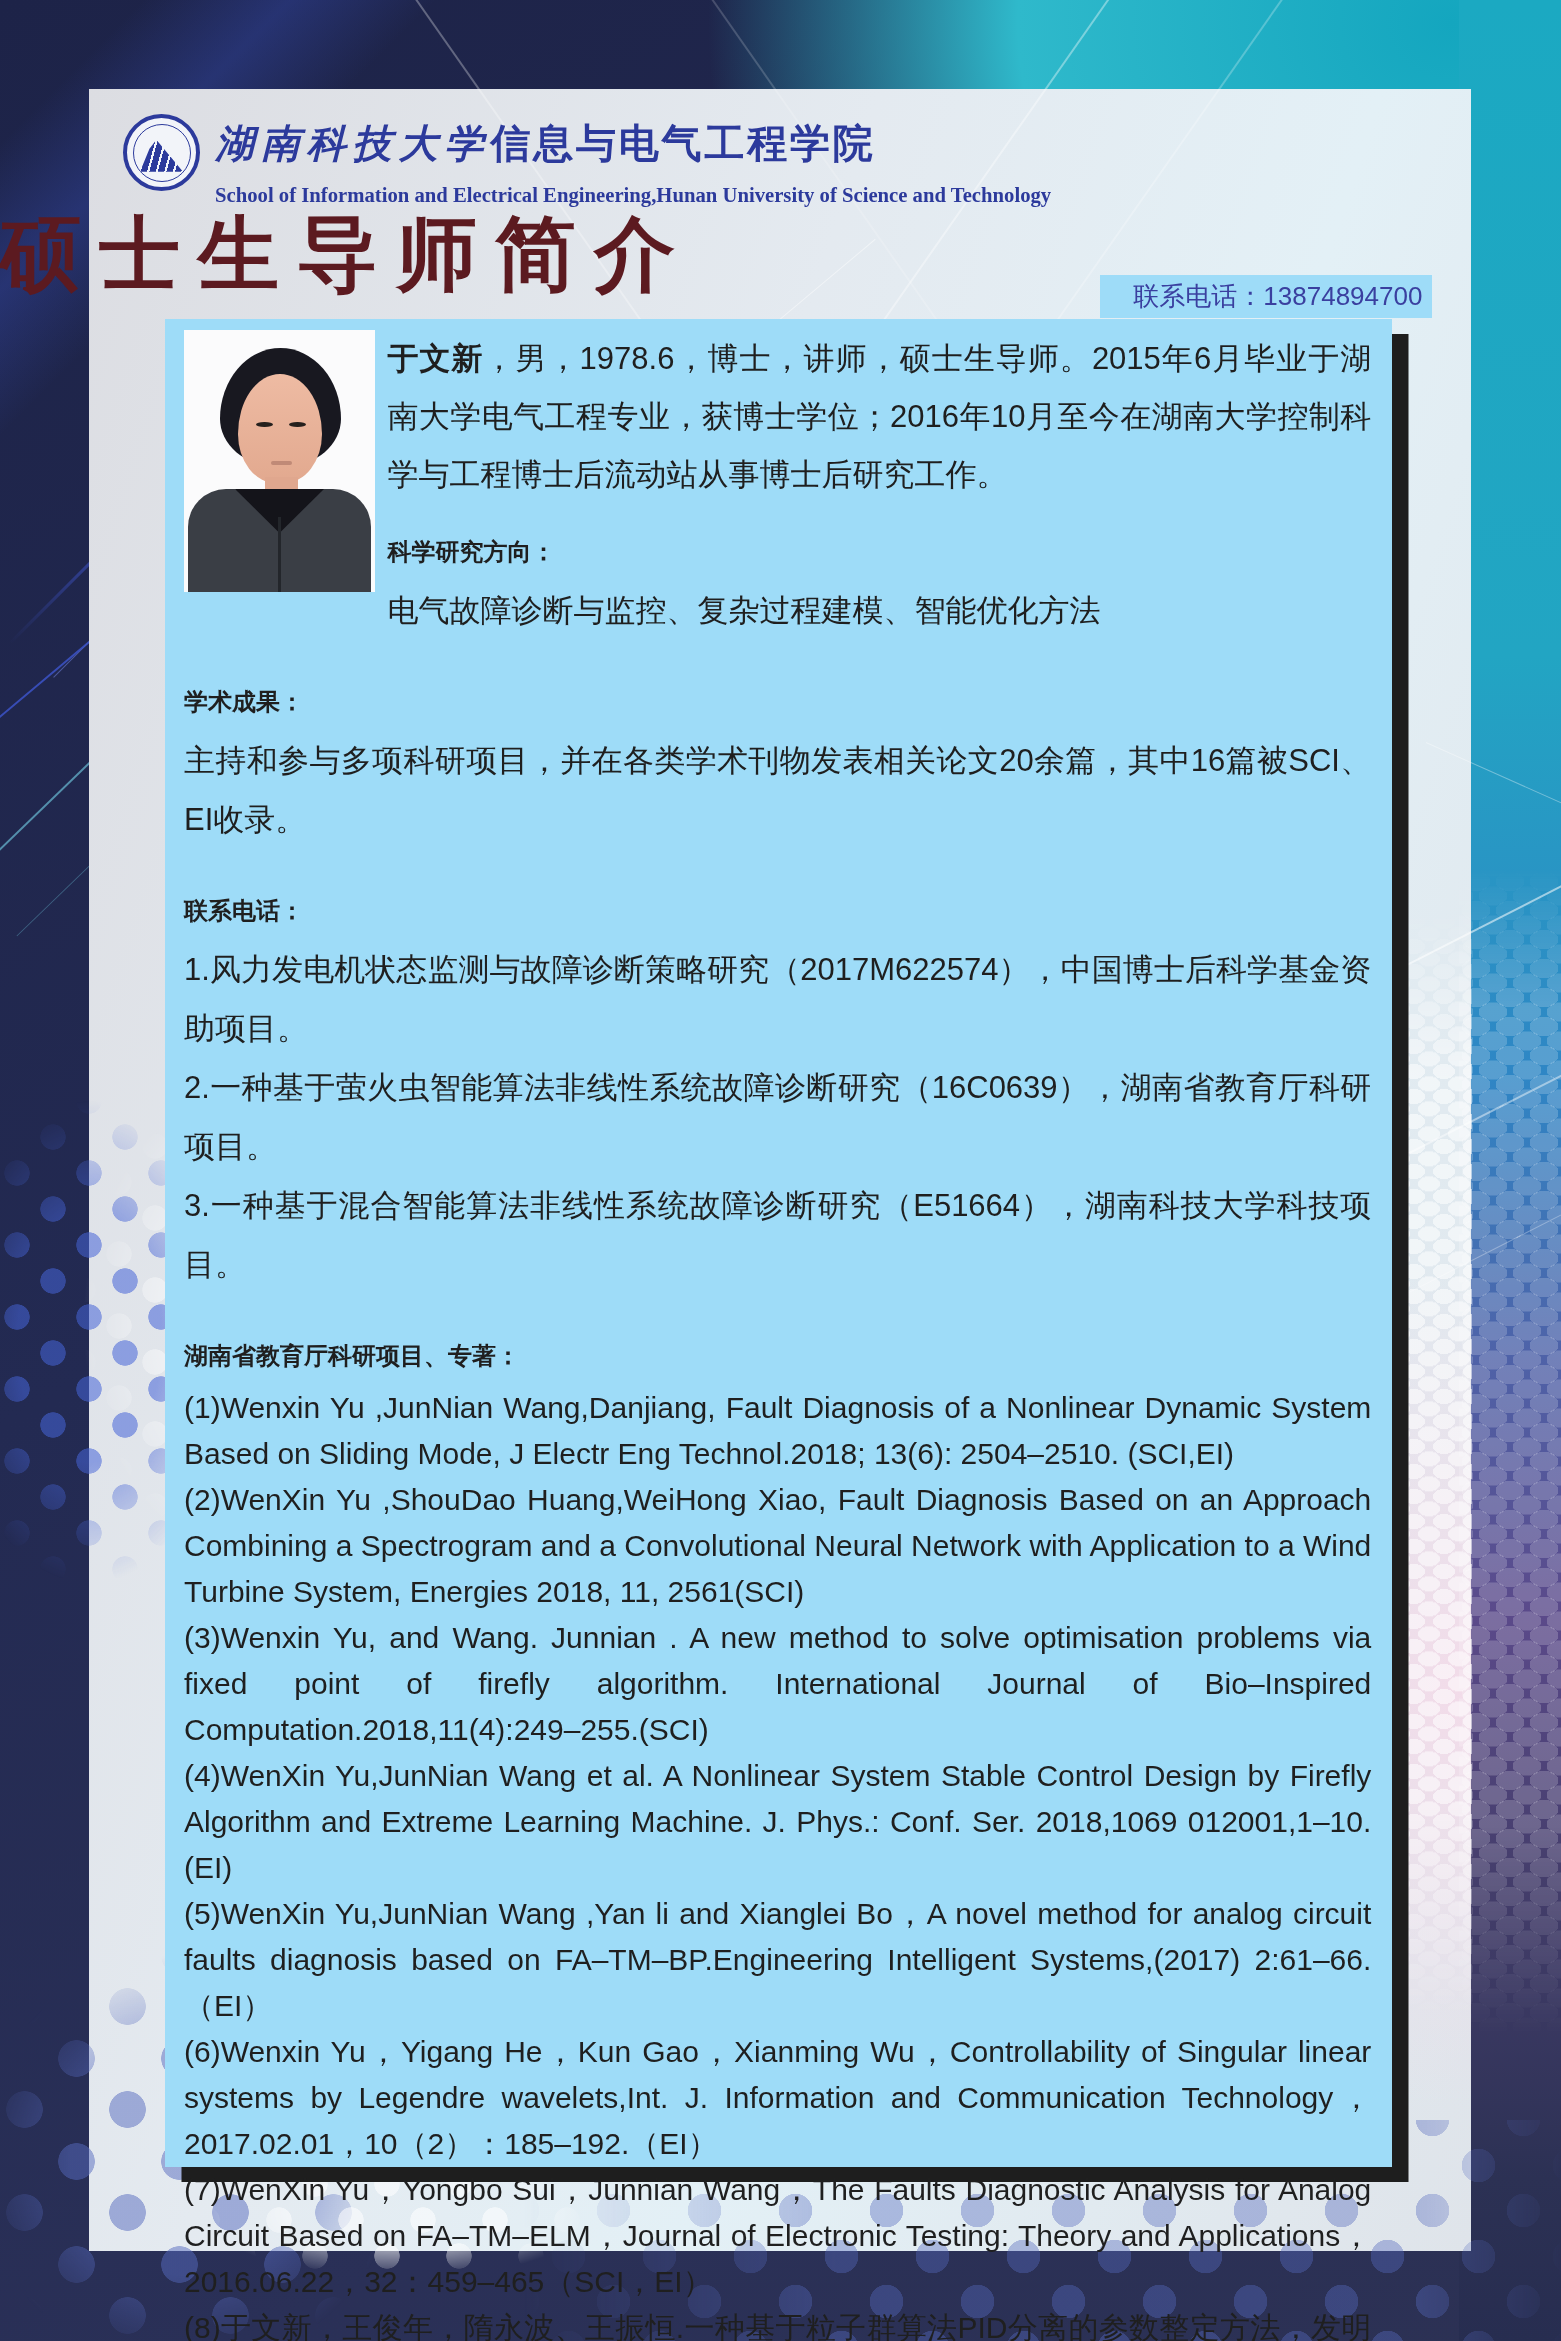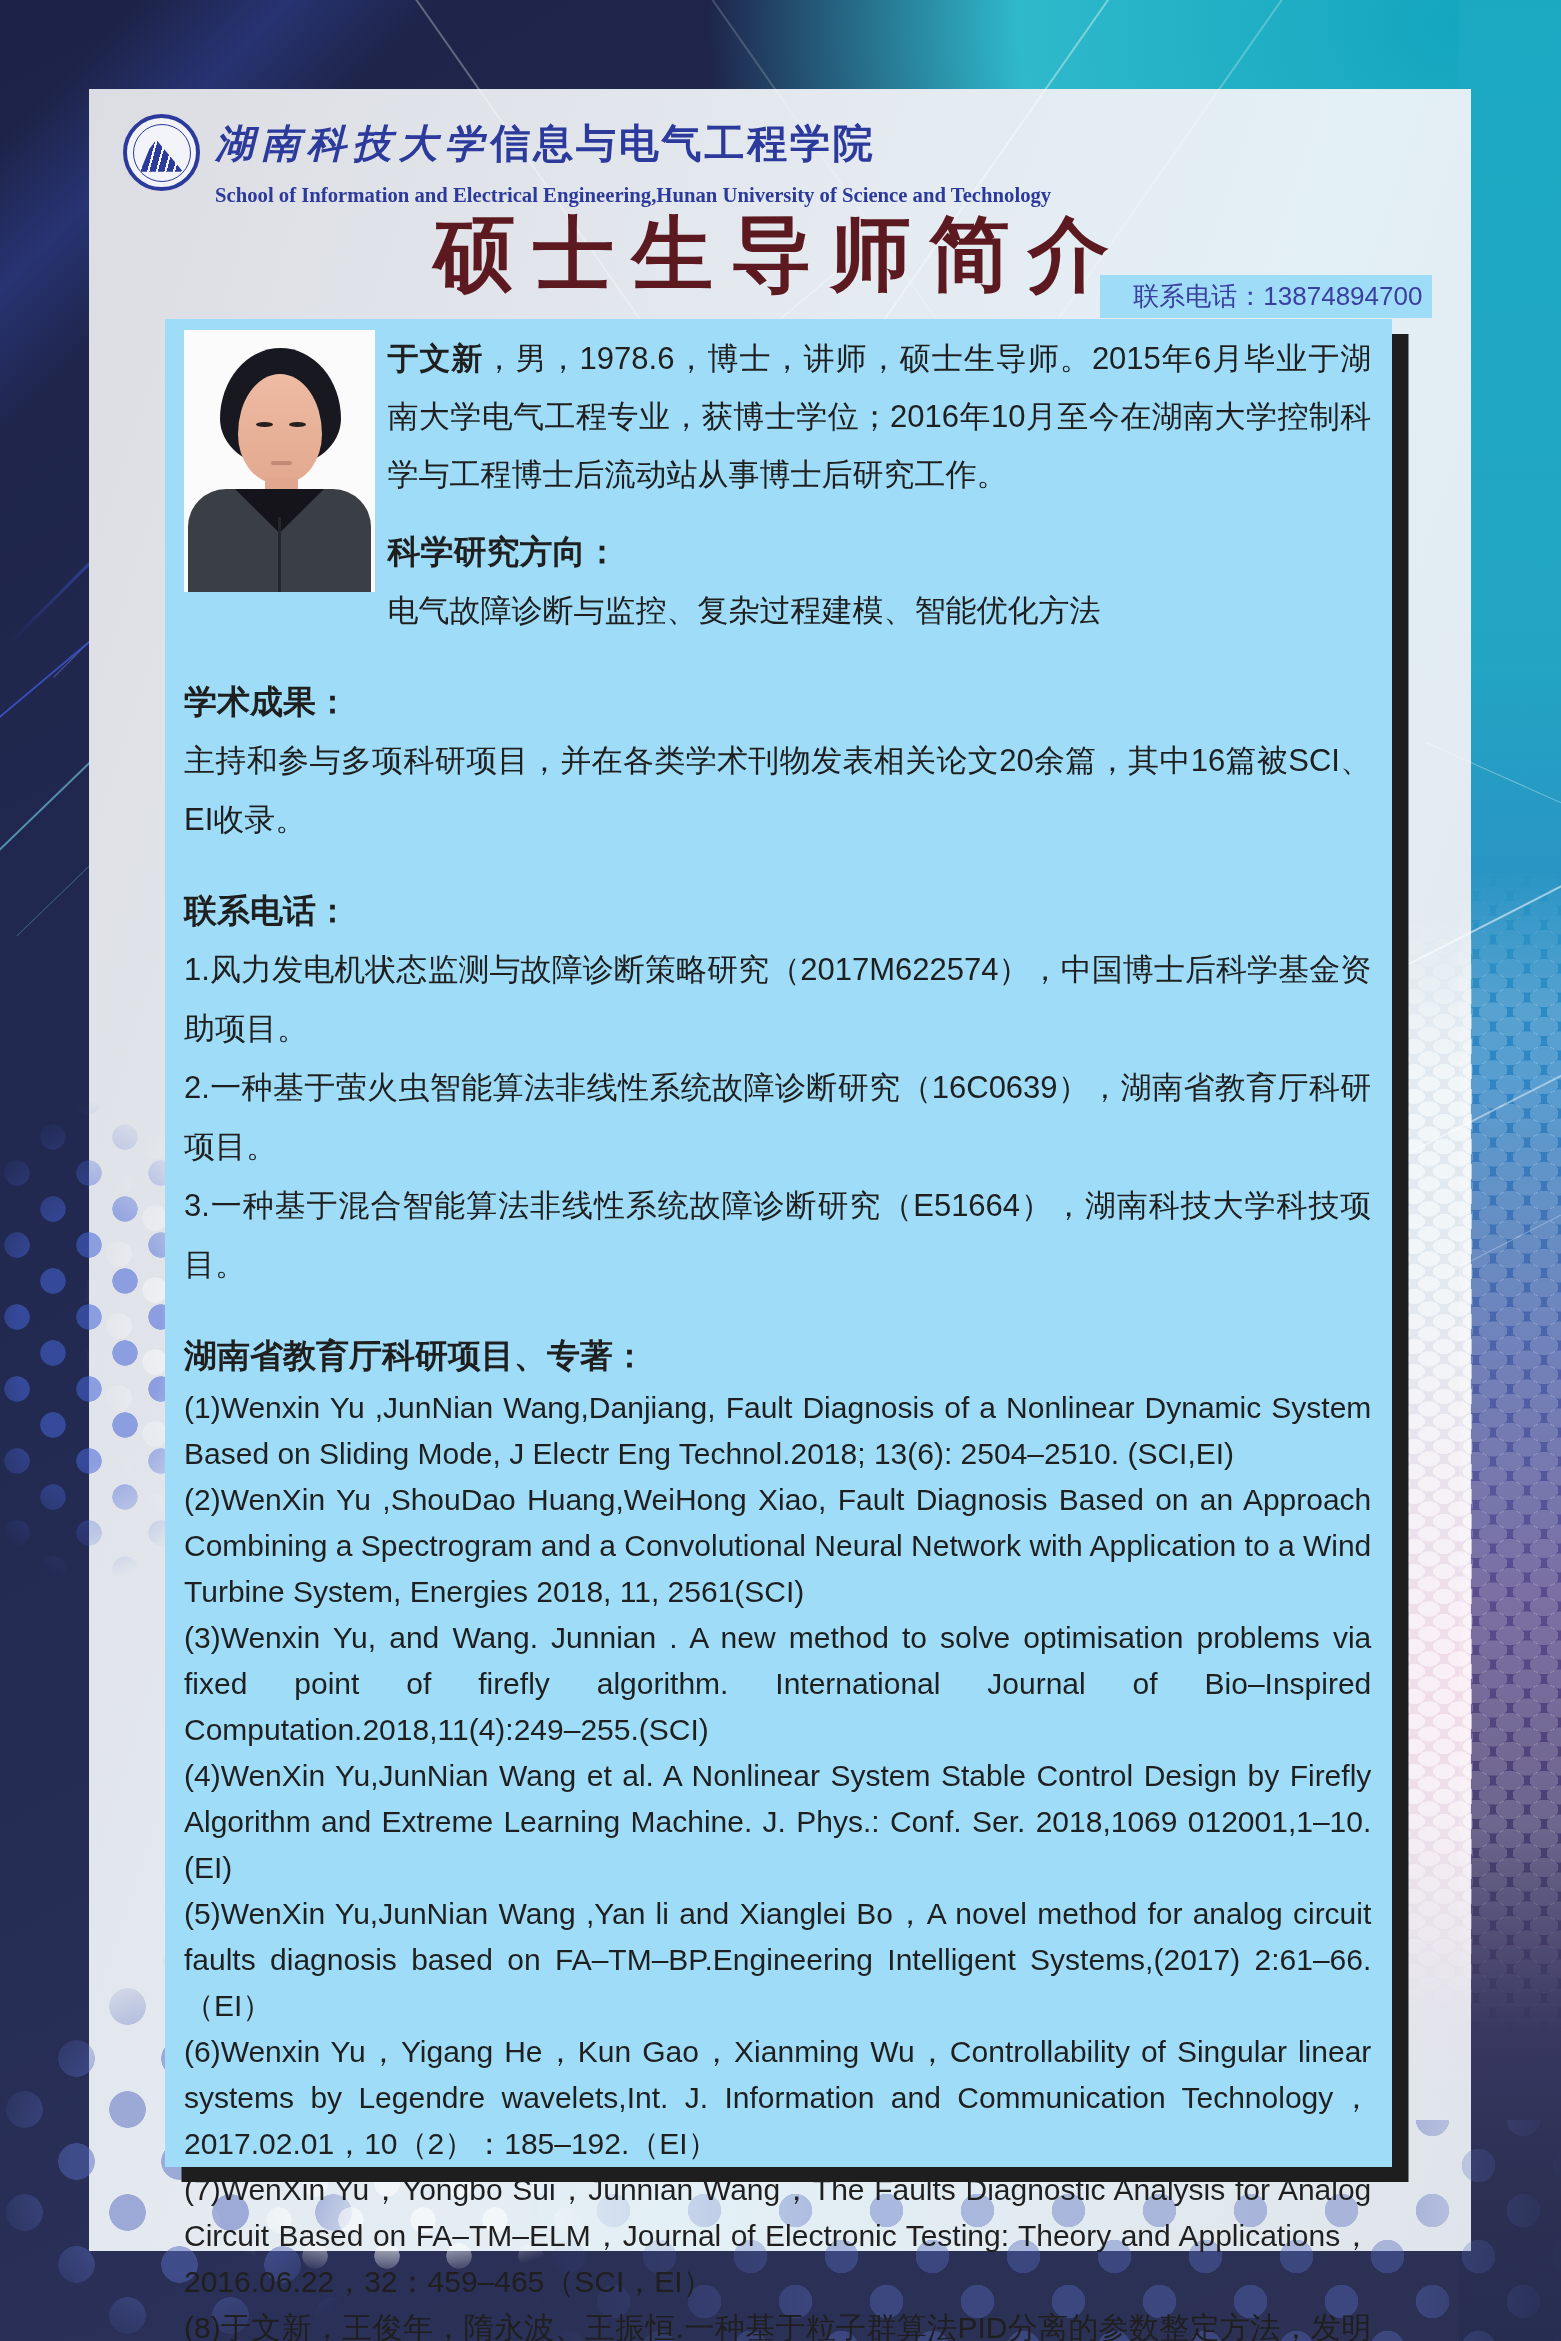--- a/index.html
+++ b/index.html
@@ -96,36 +96,36 @@
   .logo-mountain{position:absolute;left:50%;top:50%;transform:translate(-50%,-40%);width:43px;height:32px;
         background:repeating-linear-gradient(105deg,#2c3a9c 0 6.2px,#f2f4f9 6.2px 8.3px);
         clip-path:polygon(38% 0,72% 55%,100% 100%,0 100%,22% 28%);}
   .hdr-text{margin-left:15px;color:#2c3a9c;}
   .hdr-cn{white-space:nowrap;line-height:59px;}
   .hdr-cn .calli{font-family:"Liberation Serif",serif;font-style:italic;font-weight:bold;font-size:39px;letter-spacing:6.9px;}
   .hdr-cn .bold{font-weight:bold;font-size:40px;letter-spacing:2.8px;}
   .hdr-en{font-family:"Liberation Serif",serif;font-weight:bold;font-size:20.7px;white-space:nowrap;margin-top:1.4px;}
 
   
-  .main-title{position:absolute;left:0;top:201px;width:1561px;text-align:center;z-index:3;
+  .main-title{position:absolute;left:0;top:201px;width:1561px;text-align:left;z-index:3;
       font-size:81px;font-weight:bold;color:#5c1a20;letter-spacing:18px;
       font-family:"Liberation Serif",serif;}
 
   
   .phone-box{position:absolute;left:1100px;top:275px;width:332px;height:43px;z-index:4;
       background:#9edcf8;color:#3a3f9f;font-size:26px;line-height:43px;
       text-align:right;padding-right:9.6px;box-sizing:border-box;white-space:nowrap;}
 
   
   .panel{position:absolute;left:165px;top:319px;width:1227px;height:1848px;z-index:3;
       background:#9edcf8;box-shadow:16.5px 15px 0 0 #1e1e1e;
       box-sizing:border-box;padding:11px 20.7px 0 19px;color:#1f1f1f;}
   .bio{font-size:31px;line-height:58px;text-align:justify;margin:0;}
   .bio .name{font-weight:bold;}
-  .sec-heading{font-weight:bold;font-size:33px;line-height:59px;margin-top:32px;text-align:left;}
+  .sec-heading{font-weight:bold;font-size:24px;line-height:59px;margin-top:32px;text-align:left;}
   .sec-heading:first-child{margin-top:18px;}
   .sec-line{margin:0;}
   .sec-line.cn{font-size:31px;line-height:59px;text-align:justify;}
   .sec-line.pubs{font-size:30px;line-height:46px;text-align:justify;}
 
   
   .photo{float:left;width:191px;height:262px;margin:0 12.4px 5.5px 0;background:#fbfbfc;
          position:relative;overflow:hidden;}
   .hair{position:absolute;top:18px;left:36px;width:121px;height:118px;background:#181820;
         border-radius:50% 50% 46% 46% / 60% 60% 40% 40%;}

